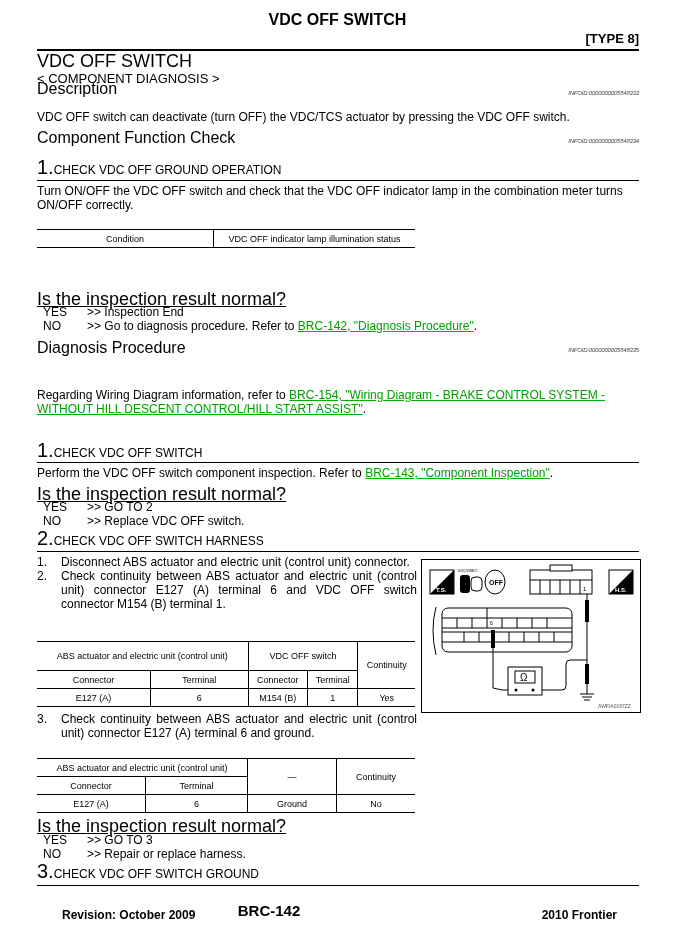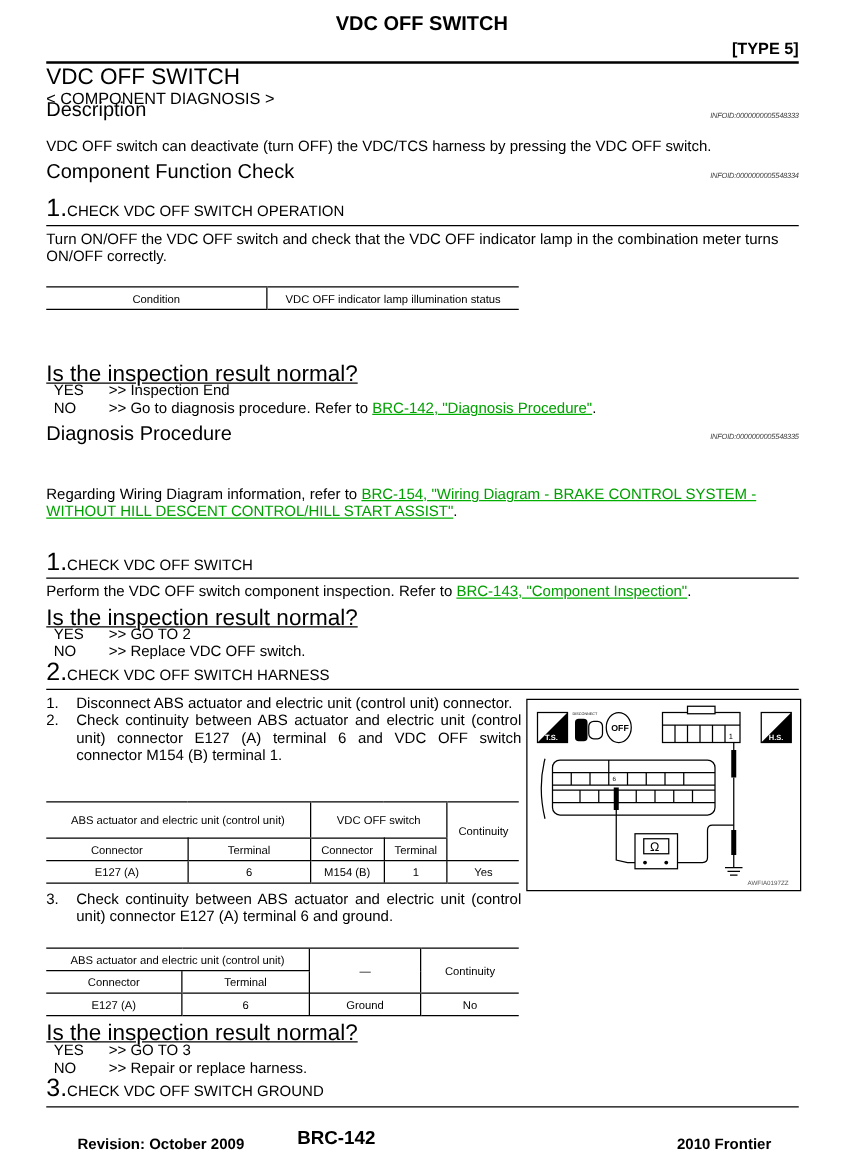--- a/index.html
+++ b/index.html
@@ -30,33 +30,33 @@
   .diagram{left:421px;top:559px;width:218px;height:152px;border:1px solid #000;}
   .footer-l{left:62px;top:908px;font-size:12px;font-weight:bold;}
   .footer-c{left:0;width:538px;top:902px;text-align:center;font-size:15px;font-weight:bold;}
   .footer-r{right:58px;top:908px;font-size:12px;font-weight:bold;}
 </style>
 </head>
 <body>
 
 <div class="abs page-title">VDC OFF SWITCH</div>
 <div class="abs crumb">&lt; COMPONENT DIAGNOSIS &gt;</div>
-<div class="abs type">[TYPE 5]</div>
+<div class="abs type">[TYPE 8]</div>
 <div class="hr" style="top:49px;height:2px;"></div>
 
 <div class="abs h1">VDC OFF SWITCH</div>
 
 <div class="abs h2" style="top:80px;">Description</div>
 <div class="abs infoid" style="top:90px;">INFOID:0000000005548333</div>
-<div class="abs p" style="top:110px;">VDC OFF switch can deactivate (turn OFF) the VDC/TCS harness by pressing the VDC OFF switch.</div>
+<div class="abs p" style="top:110px;">VDC OFF switch can deactivate (turn OFF) the VDC/TCS actuator by pressing the VDC OFF switch.</div>
 
 <div class="abs h2" style="top:129px;">Component Function Check</div>
 <div class="abs infoid" style="top:138px;">INFOID:0000000005548334</div>
 <div class="abs step" style="top:156px;">
-  <span class="num">1.</span><span>CHECK VDC OFF SWITCH OPERATION</span>
+  <span class="num">1.</span><span>CHECK VDC OFF GROUND OPERATION</span>
 </div>
 <div class="hr" style="top:180px;height:1px;"></div>
 <div class="abs p" style="top:184px;">Turn ON/OFF the VDC OFF switch and check that the VDC OFF indicator lamp in the combination meter turns ON/OFF correctly.</div>
 
 <table class="t" style="left:37px;top:229px;width:378px;">
   <tbody>
       <tr>
     <td class="c" style="width:168px;">Condition</td>
     <td class="c">VDC OFF indicator lamp illumination status</td>
   </tr>

